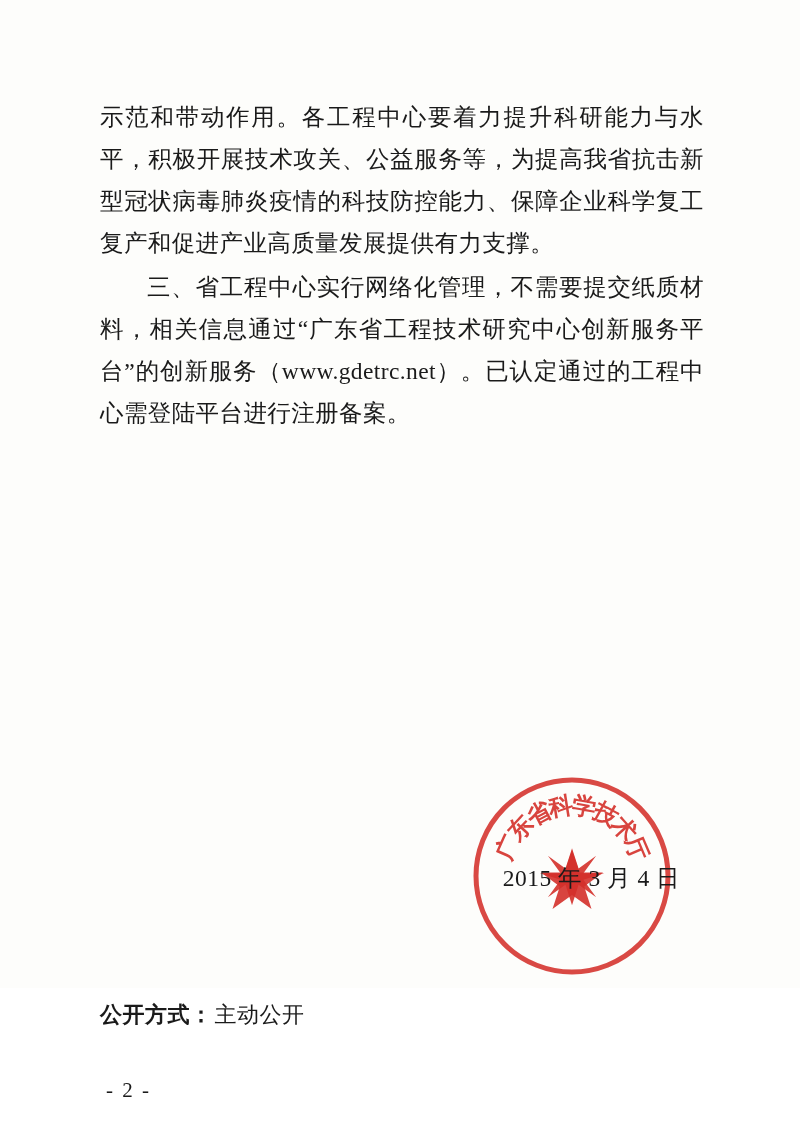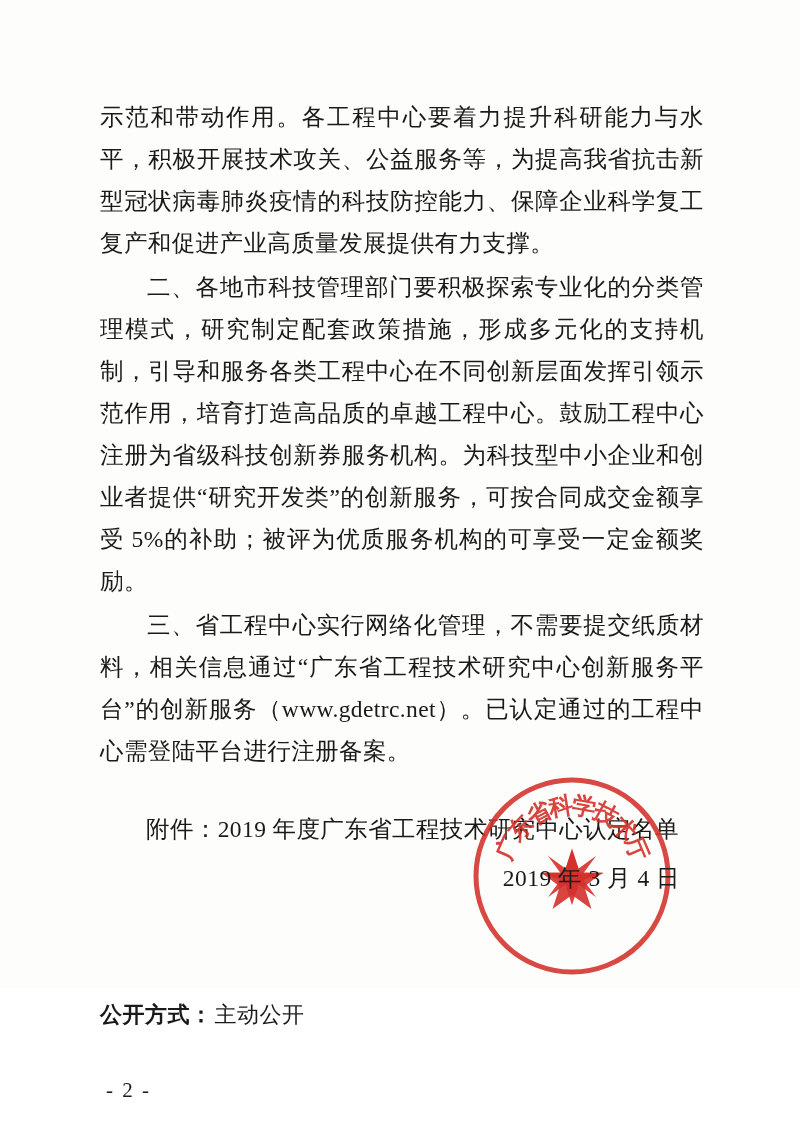--- a/index.html
+++ b/index.html
@@ -95,23 +95,21 @@
     padding-left: 6px;
   }
 </style>
 </head>
 <body>
 
 <div class="page">
 
   <div class="doc-body">
     <p class="para">示范和带动作用。各工程中心要着力提升科研能力与水平，积极开展技术攻关、公益服务等，为提高我省抗击新型冠状病毒肺炎疫情的科技防控能力、保障企业科学复工复产和促进产业高质量发展提供有力支撑。</p>
-    <p class="para indent">二、各地市科技管理部门要积极探索专业化的分类管理模式，研究制定配套政策措施，形成多元化的支持机制，引导和服务各类工程中心在不同创新层面发挥引领示范作用，培育打造高品质的卓越工程中心。鼓励工程中心注册为省级科技创新券服务机构。为科技型中小企业和创业者提供“研究开发类”的创新服务，可按合同成交金额享受 5%的补助；被评为优质服务机构的可享受一定金额奖励。</p>
     <p class="para indent">三、省工程中心实行网络化管理，不需要提交纸质材料，相关信息通过“广东省工程技术研究中心创新服务平台”的创新服务（www.gdetrc.net）。已认定通过的工程中心需登陆平台进行注册备案。</p>
-    <div class="attach">附件：2019 年度广东省工程技术研究中心认定名单</div>
   </div>
 
   <div class="seal">
     <svg width="212" height="212" viewBox="0 0 212 212" xmlns="http://www.w3.org/2000/svg">
       <g fill="none" stroke="#d4302a" stroke-width="5" opacity="0.88">
         <circle cx="106" cy="106" r="96"></circle>
       </g>
       <g fill="#d4302a" opacity="0.9">
         <polygon points="106,74 116.6,106.6 144.9,86.4 124.4,114.5 158,114.5 124.4,125 144.9,153 116.6,133 106,166 95.4,133 67.1,153 87.6,125 54,114.5 87.6,114.5 67.1,86.4 95.4,106.6" transform="translate(0,-8) scale(0.62) translate(65,65)"></polygon>
       </g>
@@ -125,21 +123,21 @@
         <text x="106" y="106" text-anchor="middle" dominant-baseline="middle" transform="rotate(-9 106 106) translate(0 -68)">科</text>
         <text x="106" y="106" text-anchor="middle" dominant-baseline="middle" transform="rotate(10 106 106) translate(0 -68)">学</text>
         <text x="106" y="106" text-anchor="middle" dominant-baseline="middle" transform="rotate(29 106 106) translate(0 -68)">技</text>
         <text x="106" y="106" text-anchor="middle" dominant-baseline="middle" transform="rotate(48 106 106) translate(0 -68)">术</text>
         <text x="106" y="106" text-anchor="middle" dominant-baseline="middle" transform="rotate(67 106 106) translate(0 -68)">厅</text>
       </g>
     </svg>
   </div>
 
   <div class="signature-block">
-    <div class="sign-date">2019 年 3 月 4 日</div>
+    <div class="sign-date">2015 年 3 月 4 日</div>
   </div>
 
   <div class="footer-note">
     <b>公开方式：</b><span class="val">主动公开</span>
   </div>
 
   <div class="page-number">- 2 -</div>
 
 </div>
 

